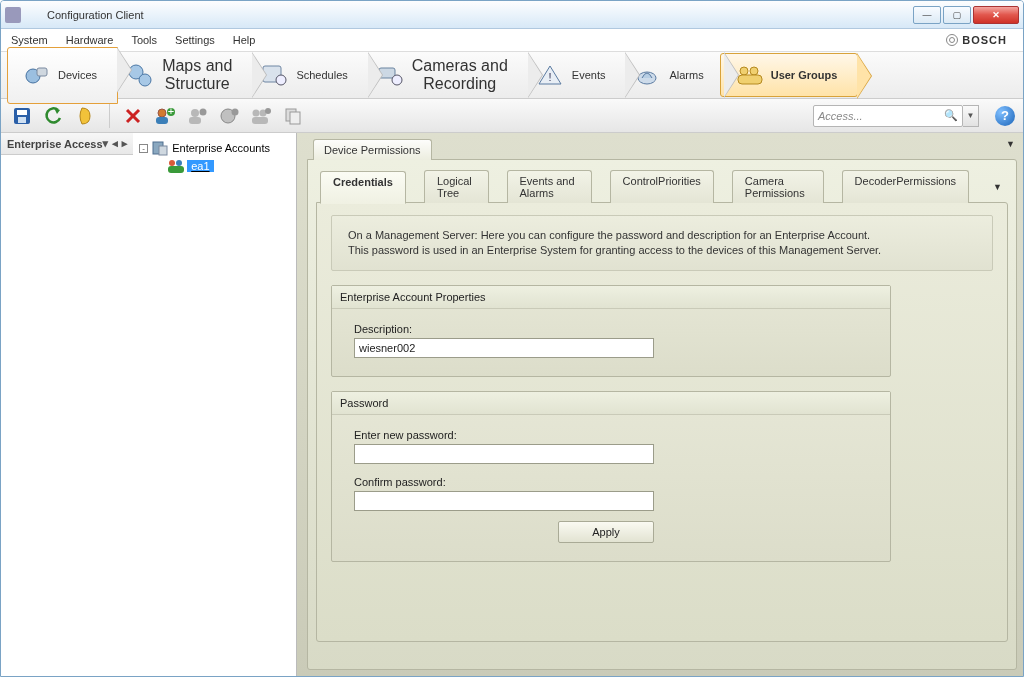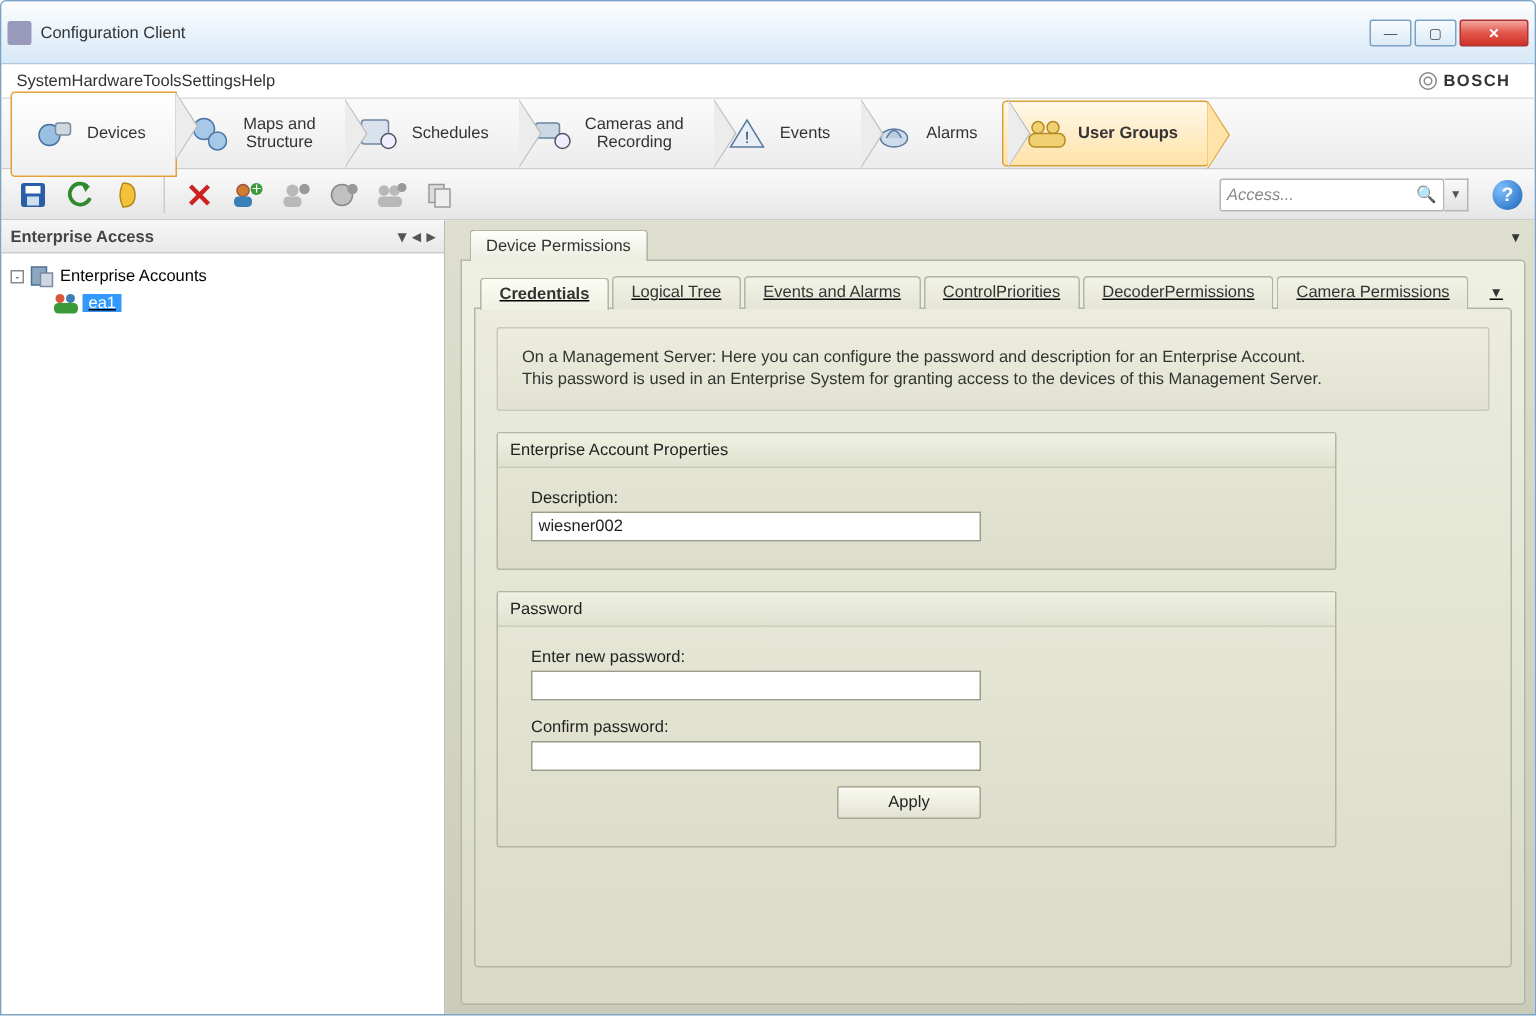--- a/index.html
+++ b/index.html
@@ -1,73 +1,73 @@
 <!DOCTYPE html>
 <html><head>
 <meta charset="utf-8">
 <style>
 * { box-sizing: border-box; margin: 0; padding: 0; font-family: 'Segoe UI', Tahoma, sans-serif; font-size: 11px; }
 body { background: #fff; width: 1024px; height: 677px; overflow: hidden; border: 1px solid #7aa3c5; border-radius: 4px 4px 0 0; display: flex; flex-direction: column; }
 
 
-.titlebar { height: 42px; background: linear-gradient(#fdfdfe, #eaf3fb 50%, #d7e8f7); display: flex; align-items: center; padding: 0 4px; border-bottom: 1px solid #b0c8df; }
+.titlebar { height: 28px; background: linear-gradient(#fdfdfe, #eaf3fb 50%, #d7e8f7); display: flex; align-items: center; padding: 0 4px; border-bottom: 1px solid #b0c8df; gap: 20px; }
 .titlebar .app-icon { width: 16px; height: 16px; margin-right: 6px; background:#99b; border-radius:2px; }
 .titlebar .title { color: #333; flex: 1; text-align:left; }
 .win-btns { display: flex; gap: 2px; }
 .win-btn { width: 28px; height: 18px; border: 1px solid #7aa3c5; border-radius: 2px; background: linear-gradient(#f8fbff,#dceaf5); display: flex; align-items: center; justify-content: center; font-size: 9px; color: #444; }
 .win-close { width: 46px; background: linear-gradient(#f4a6a0,#e2584e 48%,#cf3127); border-color: #a33; color:#fff; font-weight:bold; }
 
 
-.menubar { height: 22px; display: flex; align-items: center; padding: 0 10px; background:#fff; }
+.menubar { height: 22px; display: flex; align-items: center; padding: 0 10px; gap: 18px; background:#fff; }
 .menubar span { color: #333; }
 .brand { margin-left:auto; color:#c00; font-weight:bold; font-size:14px; letter-spacing:1px; display:flex; align-items:center; gap:4px; margin-right:6px;}
 .brand-ring { width:12px; height:12px; border:1px solid #888; border-radius:50%; position:relative;}
 .brand-ring::after{content:"";position:absolute;inset:2px;border:1px solid #888;border-radius:50%;}
 
 
 .navrow { height: 48px; background: linear-gradient(#fbfbfb,#ececec); border-top:1px solid #ddd; border-bottom:1px solid #ccc; display:flex; align-items:center; padding: 0 6px; }
 .arrow { position: relative; height: 44px; display: flex; align-items: center; padding: 0 20px 0 14px; margin-right: -6px; }
 .arrow::after { content:""; position:absolute; right:-14px; top:0; width:0; height:0; border-top:22px solid transparent; border-bottom:22px solid transparent; border-left:14px solid #ececec; z-index:2;}
 .arrow::before { content:""; position:absolute; right:-15px; top:-1px; width:0; height:0; border-top:23px solid transparent; border-bottom:23px solid transparent; border-left:15px solid #bbb; z-index:1;}
 .arrow.active { background: linear-gradient(#fff7e9,#ffe3a8); }
 .arrow.active::after { border-left-color:#ffe3a8; }
 .arrow.active::before { border-left-color:#d8a23a; }
 .arrow .ic { width:28px; height:28px; margin-right:8px; display:flex; align-items:center; justify-content:center; }
 .arrow .lbl { color:#333; white-space:pre; line-height:1.1; text-align:center;}
-.arrow.two .lbl { font-size:11px; }
+.arrow.two .lbl { font-size:16px; }
 .first-arrow { border:1px solid #d8a23a; border-radius:3px 0 0 3px; background:linear-gradient(#fff,#f0f0f0); height:57px;}
 .first-arrow.orange { border-color:#e4a03a; }
 
 
 .toolbar { height: 34px; background: linear-gradient(#fafafa,#e6e6e6); border-bottom:1px solid #ccc; display:flex; align-items:center; padding: 0 8px; gap:6px; }
 .tbtn { width:26px; height:26px; display:flex; align-items:center; justify-content:center; border-radius:2px; }
 .tsep { width:1px; height:24px; background:#ccc; margin:0 4px; }
 .filterwrap { margin-left:auto; display:flex; align-items:center; }
 .filterbox { width:150px; height:22px; border:1px solid #b5b5b5; border-radius:2px; background:#fff; display:flex; align-items:center; padding:0 4px; color:#888; font-style:italic; }
 .filterbox .mag { margin-left:auto; color:#888; font-style:normal;}
 .filt-drop { width:16px; height:22px; border:1px solid #b5b5b5; border-left:none; background:linear-gradient(#fafafa,#e2e2e2); display:flex;align-items:center;justify-content:center; color:#555; font-size:8px;}
 .help { width:20px; height:20px; border-radius:50%; background:radial-gradient(circle at 30% 30%, #7fbfff, #1a63b8); color:#fff; font-weight:bold; display:flex; align-items:center; justify-content:center; margin-left:10px; font-size:13px;}
 
 
 .mainarea { flex:1; display:flex; min-height:0; }
-.leftpane { width:296px; border-right:1px solid #bbb; display:flex; flex-direction:column; background:#fff; }
+.leftpane { width:296px; border-right:1px solid #bbb; display:flex; background:#fff; }
 .lefthead { height:22px; border-bottom:1px solid #ccc; display:flex; align-items:center; padding:0 6px; font-weight:bold; color:#444; background:linear-gradient(#f7f7f7,#e8e8e8);}
 .lefthead .ctrl { margin-left:auto; display:flex; gap:4px; color:#555; }
 .tree { padding:6px 4px; }
 .tnode { display:flex; align-items:center; gap:4px; padding:1px 2px; }
 .tnode .exp { width:9px; height:9px; border:1px solid #888; font-size:8px; line-height:7px; text-align:center; color:#444; }
 .tnode .ic { width:16px; height:16px; }
 .tnode.child { margin-left:28px;text-decoration:underline; }
 .tnode .lbl.sel { background:#3399ff; color:#fff; padding:0 4px; }
 
 .rightpane { flex:1; background: linear-gradient(#dedfce, #cacbb8); display:flex; flex-direction:column; padding: 6px 6px 6px 10px; position:relative; }
 .dp-tab { display:inline-block; background:linear-gradient(#fdfdfb,#eceddf); border:1px solid #b5b6a2; border-bottom:none; border-radius:3px 3px 0 0; padding:4px 10px; font-weight:normal; color:#333; position:relative; z-index:2; margin-left:6px;}
 .dp-body { flex:1; border:1px solid #b5b6a2; background: linear-gradient(#eef0e1, #d8dac6); margin-top:-1px; border-radius:0 3px 3px 3px; padding:10px 8px 10px 8px; position:relative;}
 .dp-more { position:absolute; right:8px; top:6px; color:#333; font-size:9px;}
-.subtabs { display:flex; gap:0; margin-left:4px;text-decoration:underline; }
+.subtabs { display:flex; gap:16px; margin-left:4px; }
 .subtab { background:linear-gradient(#f2f3e7,#e4e5d5); border:1px solid #b5b6a2; border-bottom:none; border-radius:3px 3px 0 0; padding:4px 12px; color:#333; margin-right:2px;}
 .subtab.active { background:linear-gradient(#fbfcf4,#f0f1e3); font-weight:bold; position:relative; top:1px; border-bottom:1px solid #f0f1e3;}
 .subtab-more { margin-left:auto; padding:4px 6px; color:#333; font-size:9px; align-self:center;}
 .subbody { border:1px solid #b5b6a2; background: linear-gradient(#ebecdc,#dbddc8); border-radius:0 3px 3px 3px; margin-top:-1px; padding:12px 14px; min-height:440px;}
 .infobox { border:1px solid #c9cab8; background: linear-gradient(#ecedde,#e1e2d1); border-radius:2px; padding:12px 16px; color:#333; line-height:1.35;}
 .group { border:1px solid #b5b6a2; border-radius:2px; margin-top:14px; width:560px; background:linear-gradient(#e6e7d6,#dcddca);}
 .group .gtitle { padding:5px 8px; border-bottom:1px solid #c9cab8; color:#222; background:linear-gradient(#eef0e1,#e1e3d1);}
 .group .gbody { padding:14px 22px 18px; }
 .flabel { color:#222; margin-bottom:3px; display:block; }
 .tinput { width:300px; height:20px; border:1px solid #9b9c8a; background:#fff; padding:0 4px; color:#222; }
@@ -280,22 +280,22 @@
     <div>
       <span class="dp-tab">Device Permissions</span>
       <span class="dp-more">▼</span>
     </div>
     <div class="dp-body">
       <div class="subtabs">
         <div class="subtab active">Credentials</div>
         <div class="subtab">Logical Tree</div>
         <div class="subtab">Events and Alarms</div>
         <div class="subtab">ControlPriorities</div>
+        <div class="subtab">Camera Permissions</div>
         <div class="subtab">DecoderPermissions</div>
-        <div class="subtab">Camera Permissions</div>
         <div class="subtab-more">▼</div>
       </div>
       <div class="subbody">
         <div class="infobox">
           <div>On a Management Server: Here you can configure the password and description for an Enterprise Account.</div>
           <div>This password is used in an Enterprise System for granting access to the devices of this Management Server.</div>
         </div>
 
         <div class="group">
           <div class="gtitle">Enterprise Account Properties</div>

